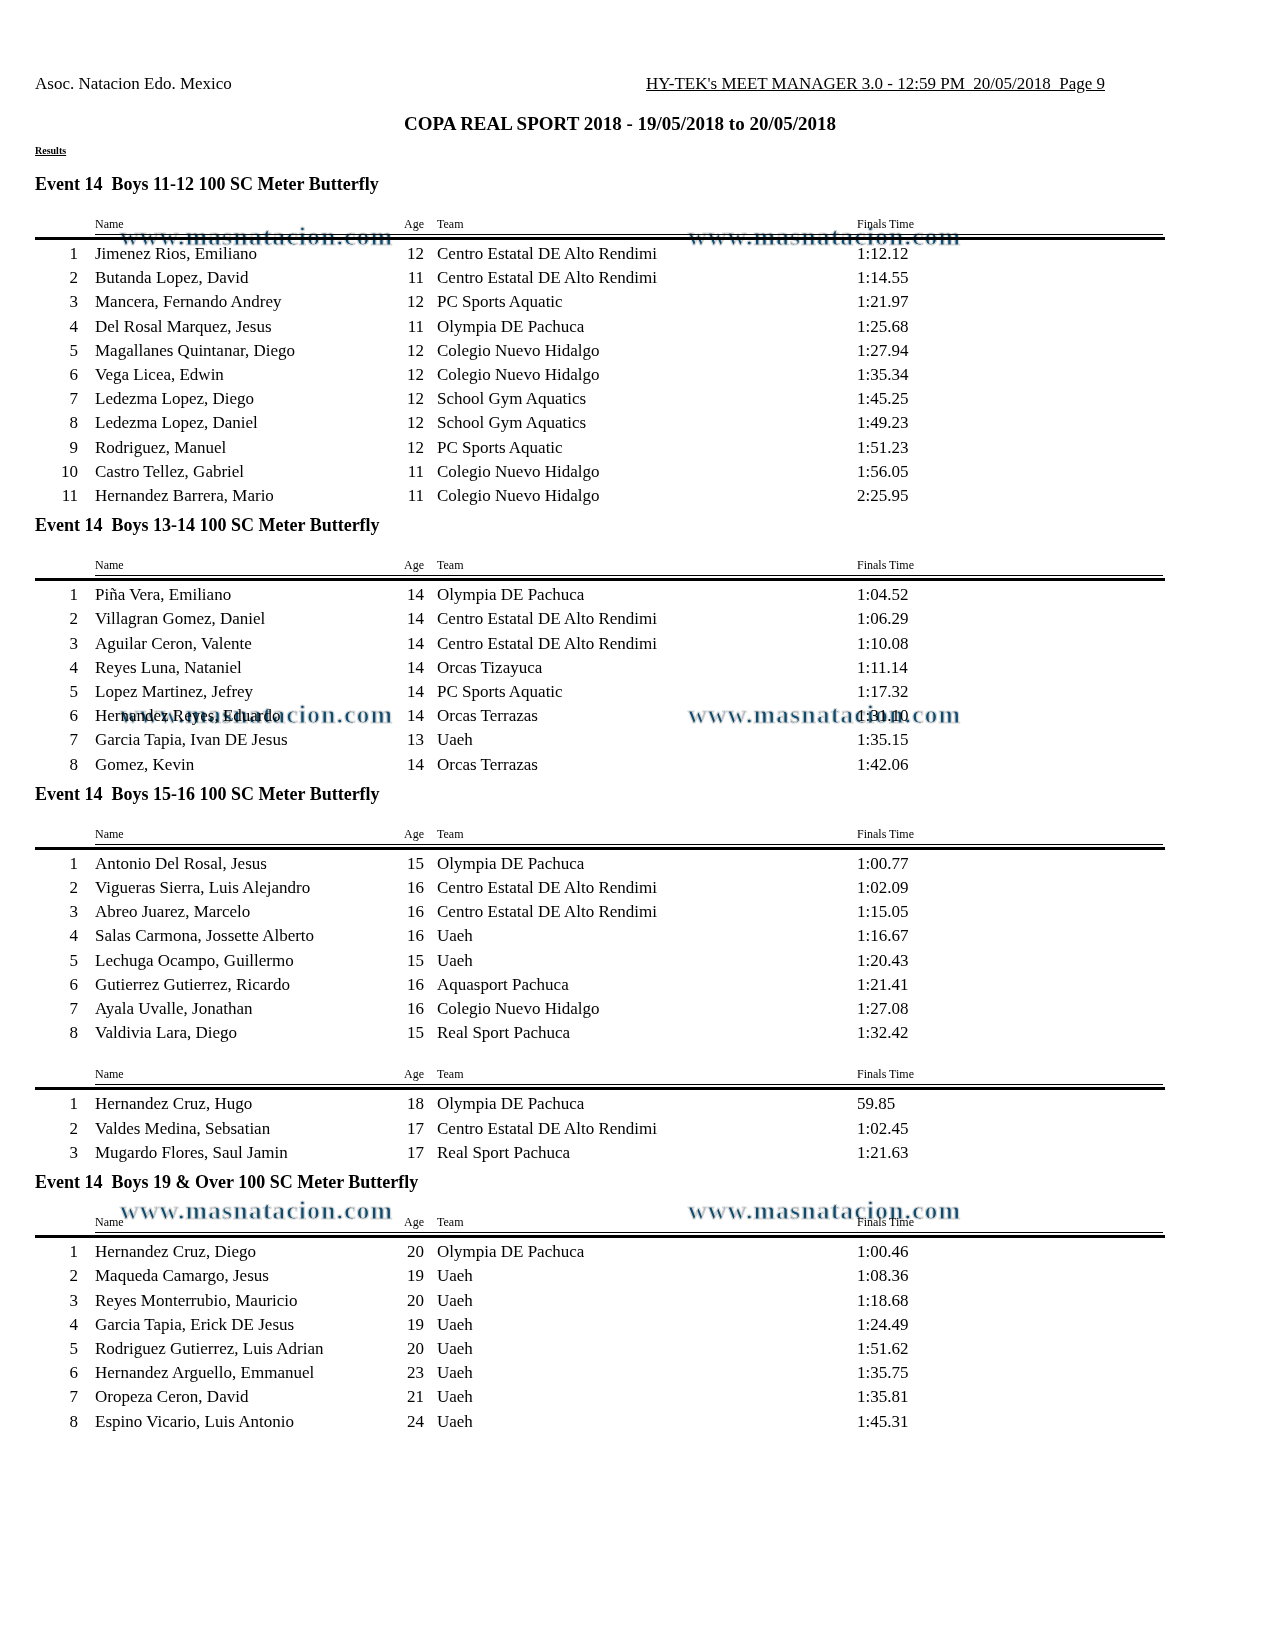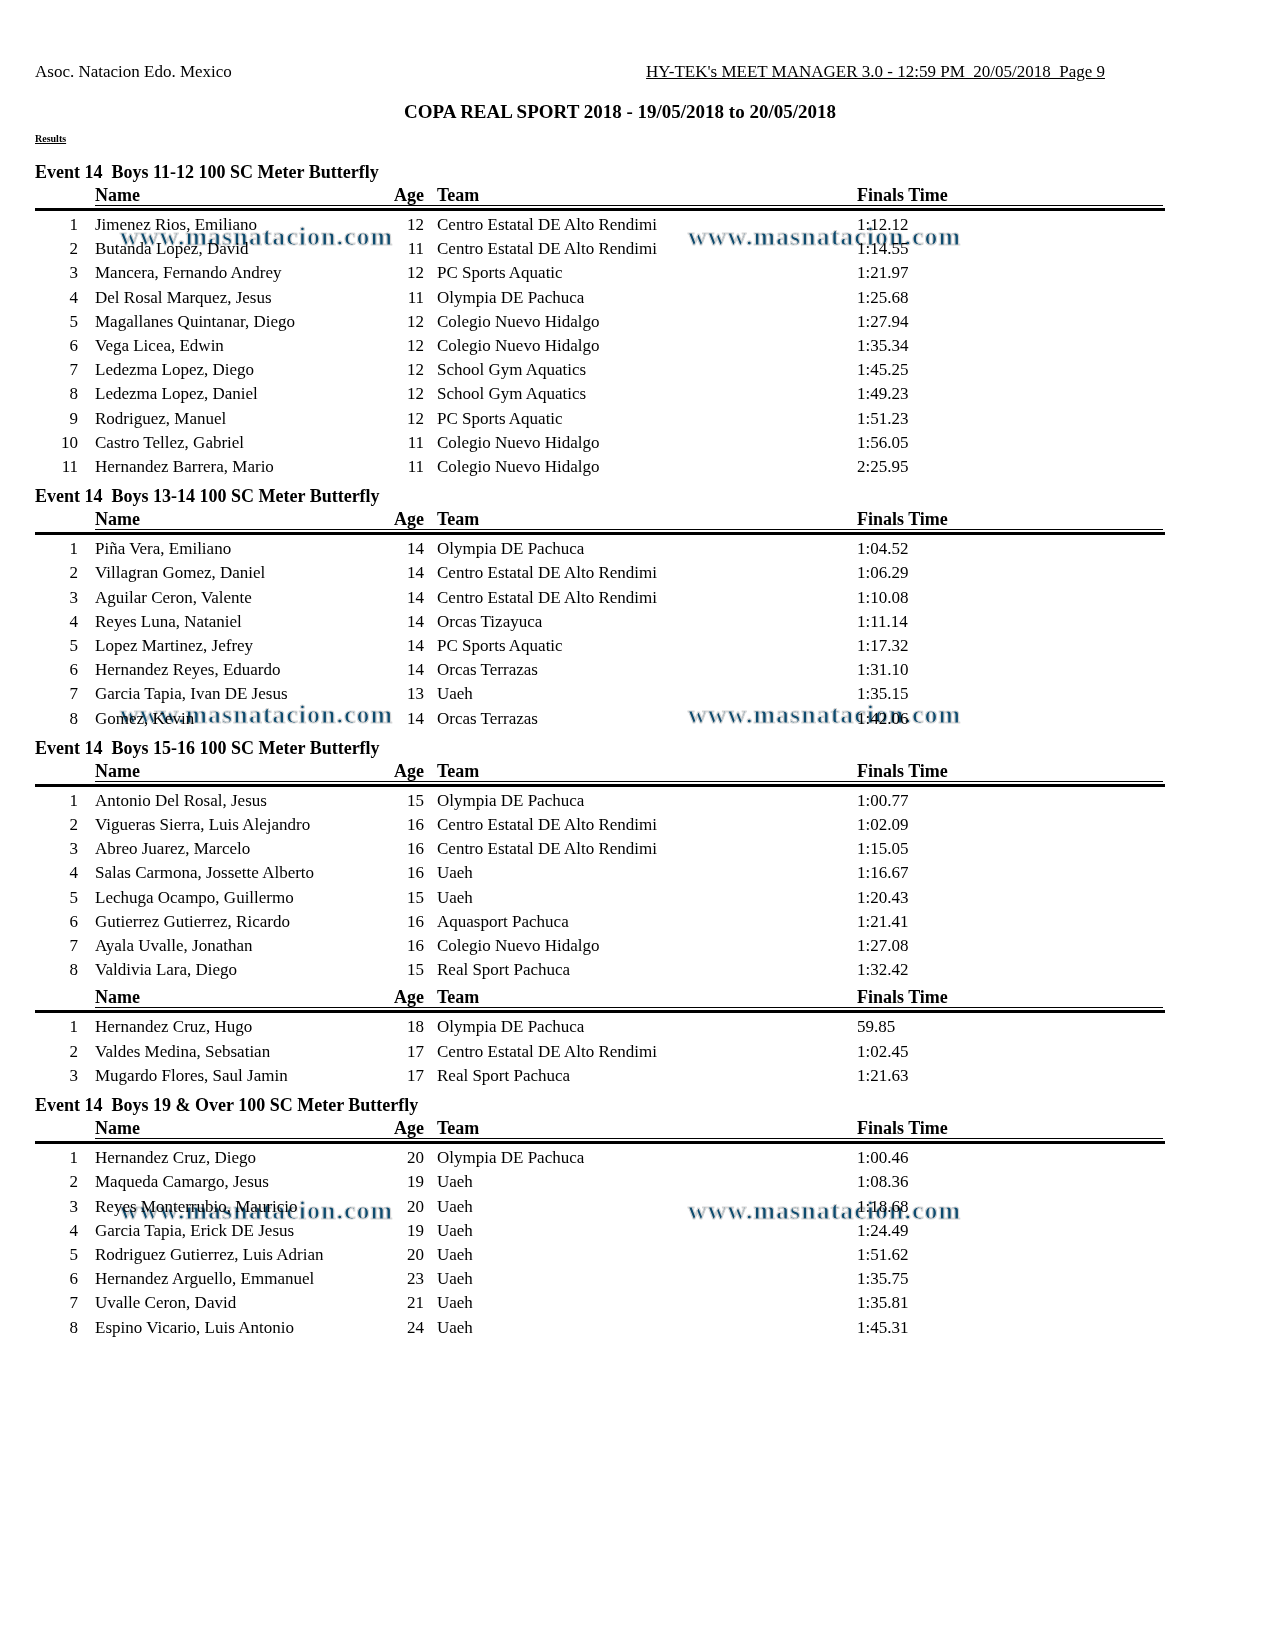--- a/index.html
+++ b/index.html
@@ -4,33 +4,33 @@
 <style>
   html,body { margin:0; padding:0; background:#fff; }
   .page {
     position:relative;
     width:1275px; height:1650px;
     background:#ffffff;
     color:#000;
     font-family:"Liberation Serif","DejaVu Serif",serif;
     overflow:hidden;
   }
-  .content { position:absolute; left:35px; top:62px; width:1130px; z-index:1; }
+  .content { position:absolute; left:35px; top:74px; width:1130px; z-index:1; }
 
   .top-header { display:flex; justify-content:space-between; width:1070px; font-size:17px; line-height:20px; }
   .hdr-right { white-space:pre;text-decoration:underline; }
 
   .meet-title { width:1170px; text-align:center; font-weight:bold; font-size:19px; line-height:23px; margin-top:18px; }
   .results-heading { width:1170px; text-align:left; font-weight:bold; font-size:10px; line-height:20px; margin-top:6px;text-decoration:underline; }
 
   .events { margin-top:12px; }
   .event { margin-top:6px; }
   .event-title { font-weight:bold; font-size:18px; line-height:22px; white-space:pre; }
 
-  .thead { display:flex; font-weight:bold; font-size:18px; line-height:18px; margin-top:3px; position:relative; }
+  .thead { display:flex; font-weight:normal; font-size:12px; line-height:18px; margin-top:20px; position:relative; }
   .thead::after { content:""; position:absolute; left:60px; right:2px; bottom:-2px; height:1px; background:#000; }
   .thick-rule { height:3px; background:#000; margin-top:4px; }
   .rows { margin-top:2px; }
   .row { display:flex; font-size:17px; line-height:24.2px; }
 
   .c-place { width:43px; text-align:right; flex:none; }
   .c-name  { width:290px; margin-left:17px; flex:none; }
   .c-age   { width:39px; text-align:right; flex:none; }
   .c-team  { width:420px; margin-left:13px; flex:none; }
   .c-time  { width:130px; text-align:left; flex:none; }
@@ -385,21 +385,21 @@
       </div>
             <div class="row">
         <span class="c-place">6</span>
         <span class="c-name">Hernandez Arguello, Emmanuel</span>
         <span class="c-age">23</span>
         <span class="c-team">Uaeh</span>
         <span class="c-time">1:35.75</span>
       </div>
             <div class="row">
         <span class="c-place">7</span>
-        <span class="c-name">Uvalle Ceron, David</span>
+        <span class="c-name">Oropeza Ceron, David</span>
         <span class="c-age">21</span>
         <span class="c-team">Uaeh</span>
         <span class="c-time">1:35.81</span>
       </div>
             <div class="row">
         <span class="c-place">8</span>
         <span class="c-name">Espino Vicario, Luis Antonio</span>
         <span class="c-age">24</span>
         <span class="c-team">Uaeh</span>
         <span class="c-time">1:45.31</span>

